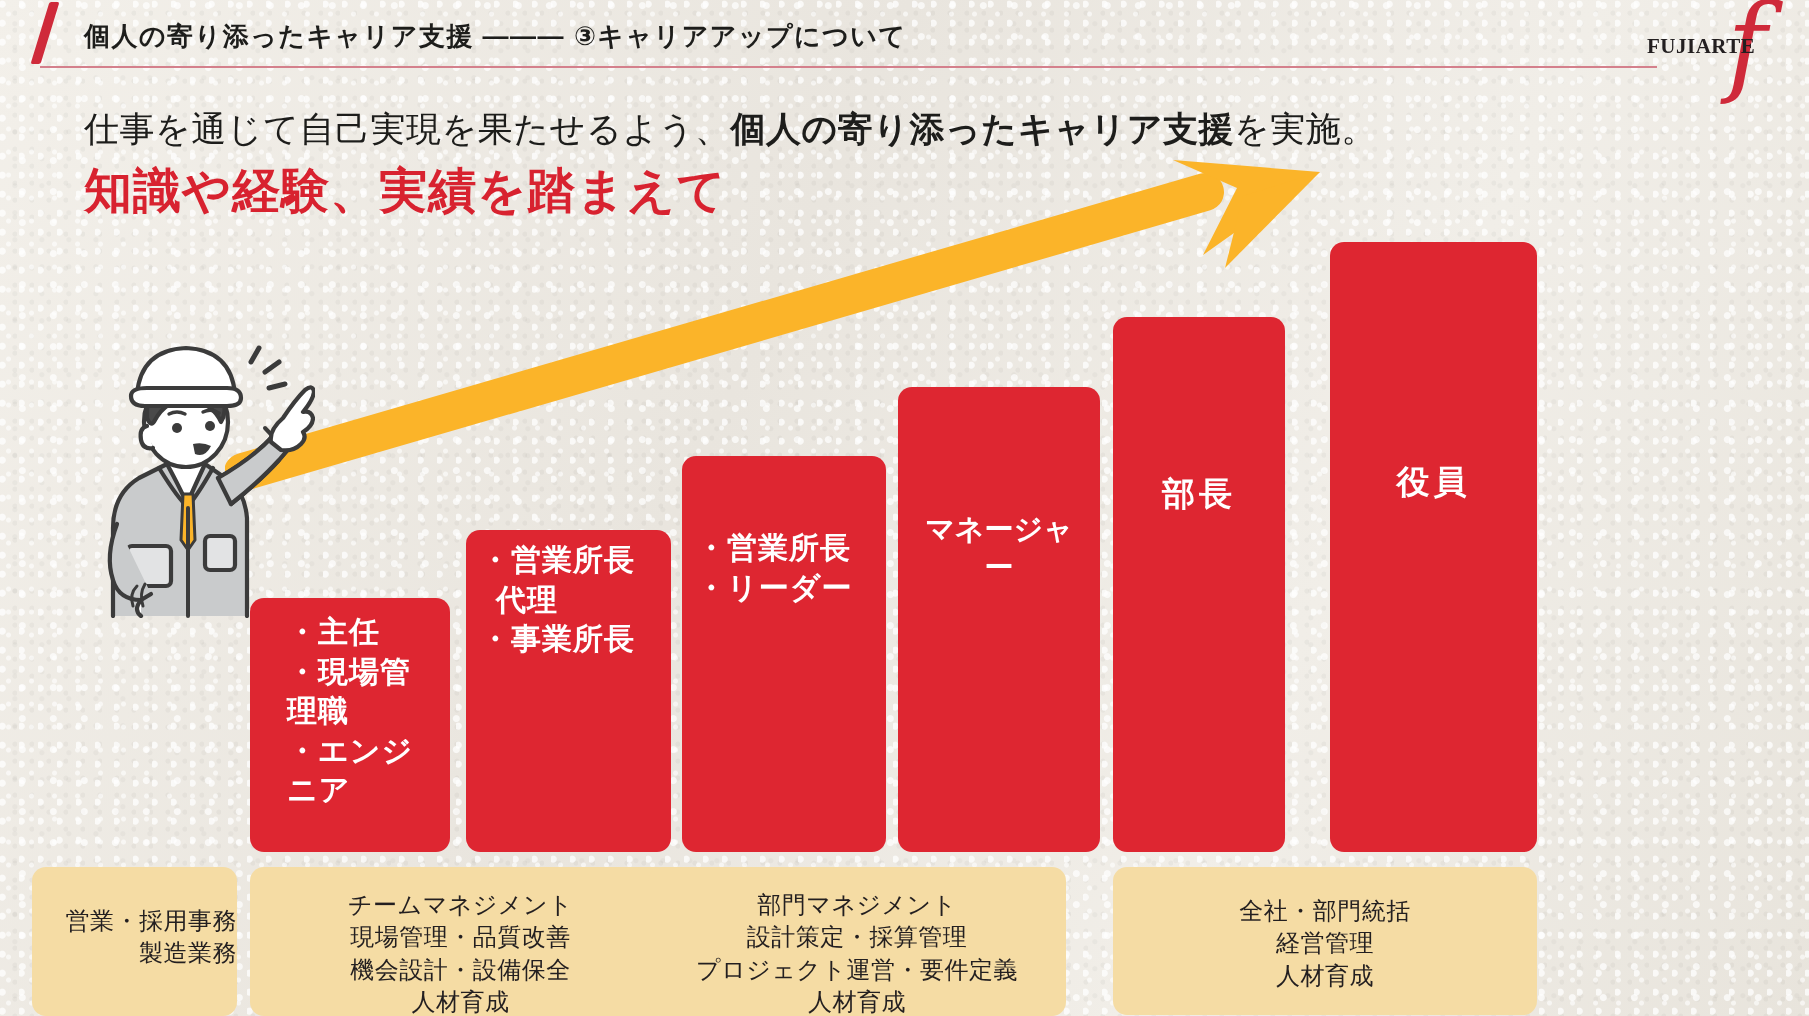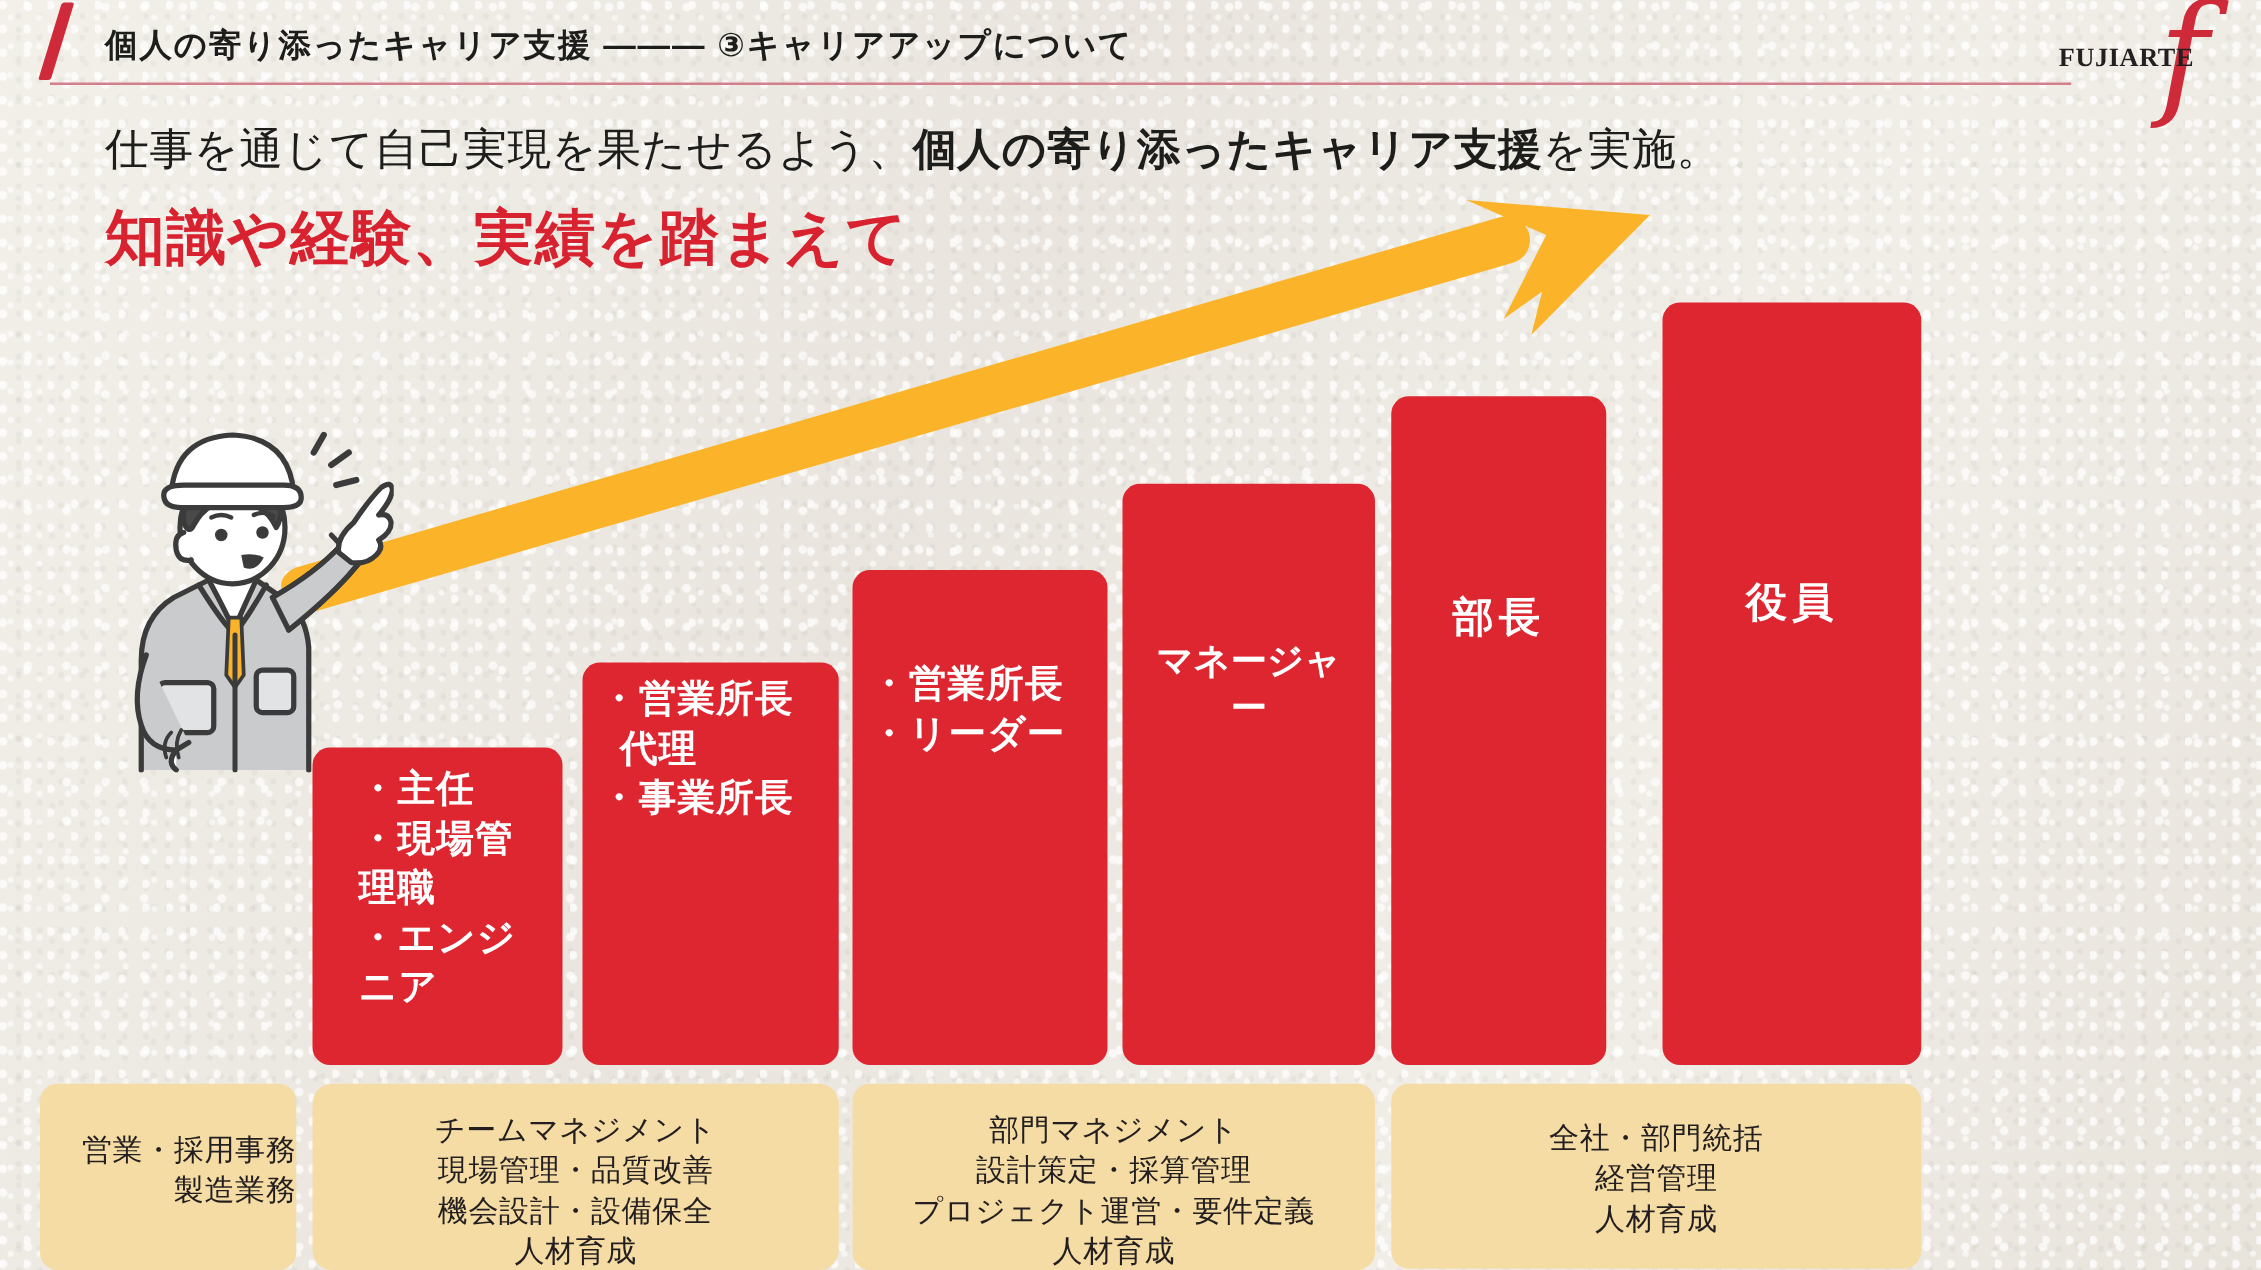--- a/index.html
+++ b/index.html
@@ -30,21 +30,21 @@
   .hdr-title{position:absolute;left:84px;top:19px;font-size:26px;font-weight:bold;color:#1d1d1b;
     letter-spacing:1.5px;white-space:nowrap;}
   .hdr-rule{position:absolute;left:40px;top:66px;width:1617px;height:2px;background:#D4808C;}
   .logo{position:absolute;right:18px;top:4px;width:150px;height:78px;}
   .logo-word{position:absolute;left:6px;top:30px;font-size:21px;font-weight:bold;color:#231f20;
     letter-spacing:.5px;font-family:"Liberation Serif",serif;}
   .logo-f{position:absolute;left:86px;top:-14px;font-size:108px;color:#CF2A3A;
     font-family:"DejaVu Serif",serif;font-style:italic;line-height:1;}
 
   
-  .lead{position:absolute;left:84px;top:96px;font-size:35px;color:#1d1d1b;letter-spacing:.5px;
+  .lead{position:absolute;left:84px;top:106px;font-size:35px;color:#1d1d1b;letter-spacing:.5px;
     white-space:nowrap;text-align:right;}
   .lead b{font-weight:bold;}
   .headline{position:absolute;left:84px;top:160px;font-size:48px;font-weight:bold;color:#D8222F;
     line-height:1.28;letter-spacing:1px;white-space:nowrap;}
 
   
   .arrow{position:absolute;left:225px;top:150px;width:1120px;height:340px;}
 
   
   .worker{position:absolute;left:55px;top:318px;width:260px;height:300px;}
@@ -176,28 +176,28 @@
     <div class="bartext center" style="top:218px;font-size:33px;letter-spacing:4px;">
       <div>役員</div>
     </div>
   </div>
 
   <div class="caption" style="left:32px;top:867px;width:205px;height:149px;padding-top:38px;text-align:right;">
     <div>営業・採用事務</div>
     <div>製造業務</div>
   </div>
 
-  <div class="caption" style="left:250px;top:867px;width:421px;height:149px;border-radius:16px;">
+  <div class="caption" style="left:250px;top:867px;width:421px;height:149px;">
     <div>チームマネジメント</div>
     <div>現場管理・品質改善</div>
     <div>機会設計・設備保全</div>
     <div>人材育成</div>
   </div>
 
-  <div class="caption" style="left:682px;top:867px;width:418px;height:149px;">
+  <div class="caption" style="left:648px;top:867px;width:418px;height:149px;">
     <div>部門マネジメント</div>
     <div>設計策定・採算管理</div>
     <div>プロジェクト運営・要件定義</div>
     <div>人材育成</div>
   </div>
 
   <div class="caption" style="left:1113px;top:867px;width:424px;height:148px;padding-top:28px;">
     <div>全社・部門統括</div>
     <div>経営管理</div>
     <div>人材育成</div>

